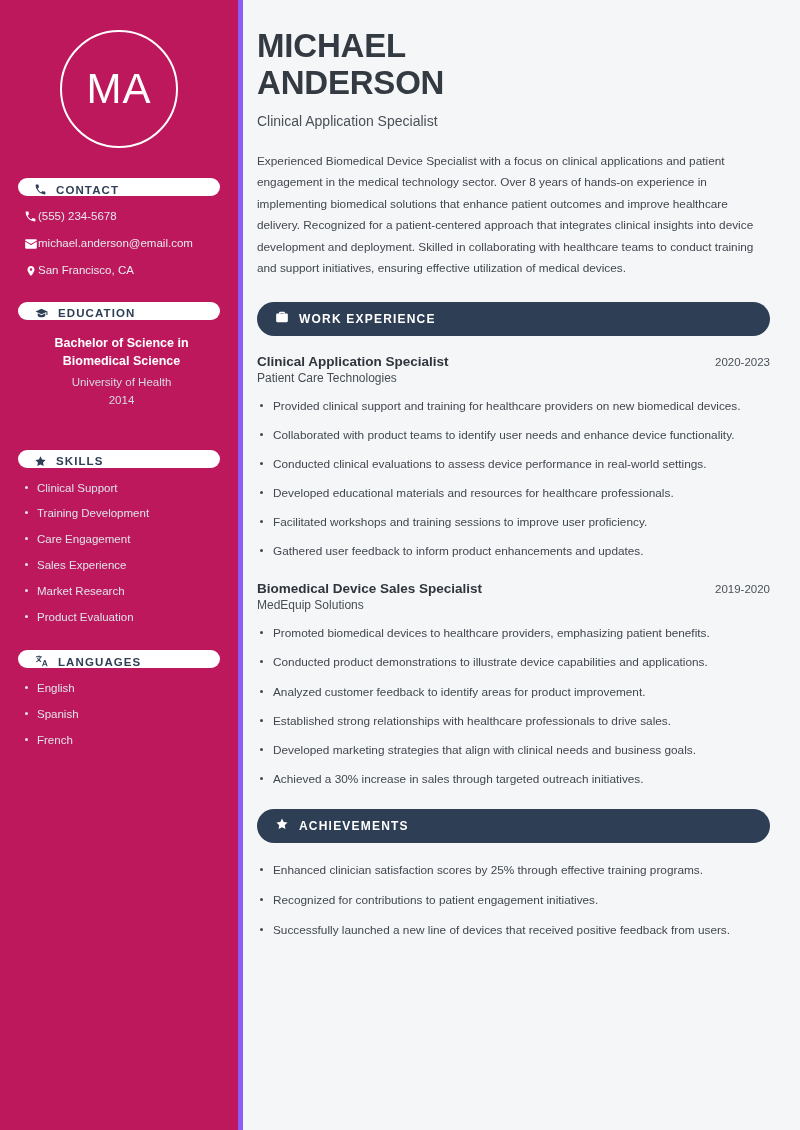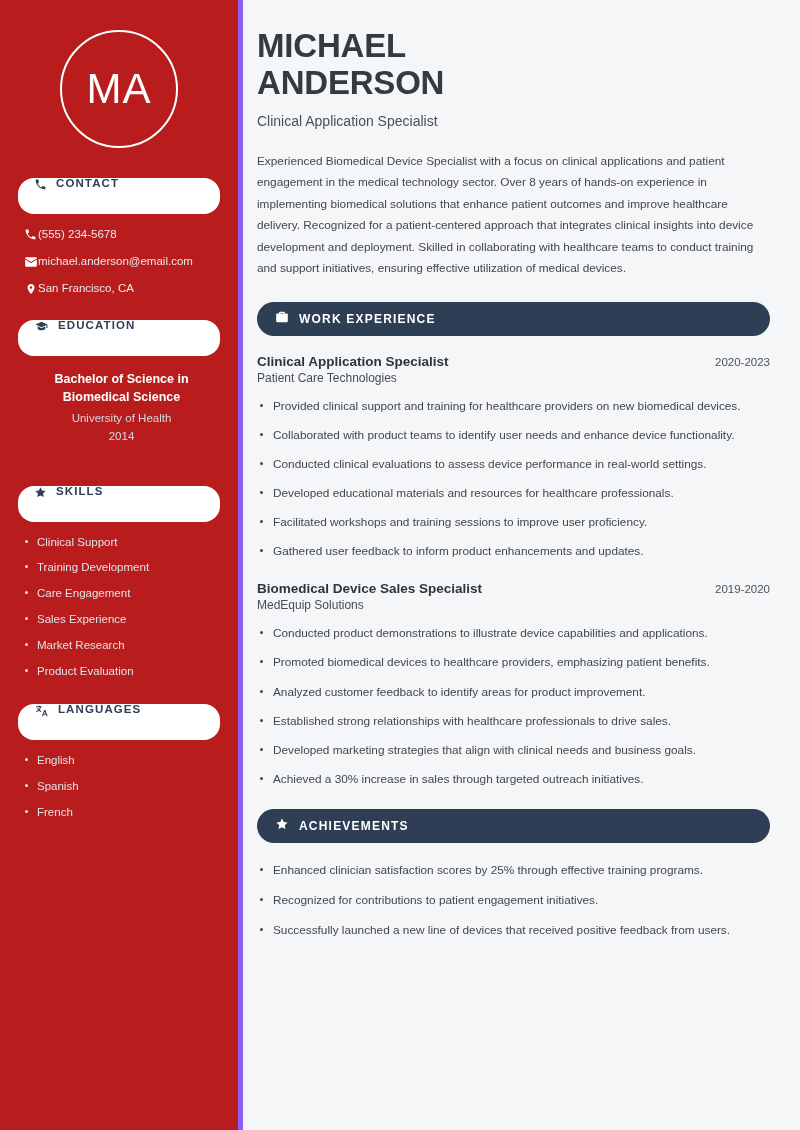--- a/index.html
+++ b/index.html
@@ -21,21 +21,21 @@
     width: 800px;
     height: 1130px;
     display: flex;
     background: #f5f6f7;
   }
 
   
   .sidebar {
     width: 238px;
     flex: 0 0 238px;
-    background: #b91c1c;
+    background: #be185d;
     padding: 26px 18px 20px 18px;
     color: #ffffff;
     position: relative;
   }
 
   .avatar-wrap {
     display: flex;
     justify-content: center;
     margin-top: 4px;
     margin-bottom: 30px;
@@ -51,23 +51,23 @@
     font-size: 42px;
     font-weight: 400;
     letter-spacing: 1px;
     color: #ffffff;
   }
 
   .pill {
     background: #ffffff;
     color: #2e3e54;
     border-radius: 16px;
-    height: 36px;
-    display: flex;
-    align-items: flex-start;
+    height: 18px;
+    display: flex;
+    align-items: flex-end;
     gap: 9px;
     padding: 0 16px;
     margin-bottom: 14px;
   }
   .pill .pill-label {
     font-size: 11.5px;
     font-weight: bold;
     letter-spacing: 1.1px;
     text-transform: uppercase;
     line-height: 1;
@@ -382,22 +382,22 @@
       </ul>
     </div>
 
     <div class="job">
       <div class="job-head">
         <span class="job-role">Biomedical Device Sales Specialist</span>
         <span class="job-dates">2019-2020</span>
       </div>
       <div class="job-company">MedEquip Solutions</div>
       <ul class="bullets">
+        <li>Promoted biomedical devices to healthcare providers, emphasizing patient benefits.</li>
         <li>Conducted product demonstrations to illustrate device capabilities and applications.</li>
-        <li>Promoted biomedical devices to healthcare providers, emphasizing patient benefits.</li>
         <li>Analyzed customer feedback to identify areas for product improvement.</li>
         <li>Established strong relationships with healthcare professionals to drive sales.</li>
         <li>Developed marketing strategies that align with clinical needs and business goals.</li>
         <li>Achieved a 30% increase in sales through targeted outreach initiatives.</li>
       </ul>
     </div>
 
     <div class="section-bar">
       <span>
         <svg width="14" height="14" viewBox="0 0 24 24" fill="#ffffff">

